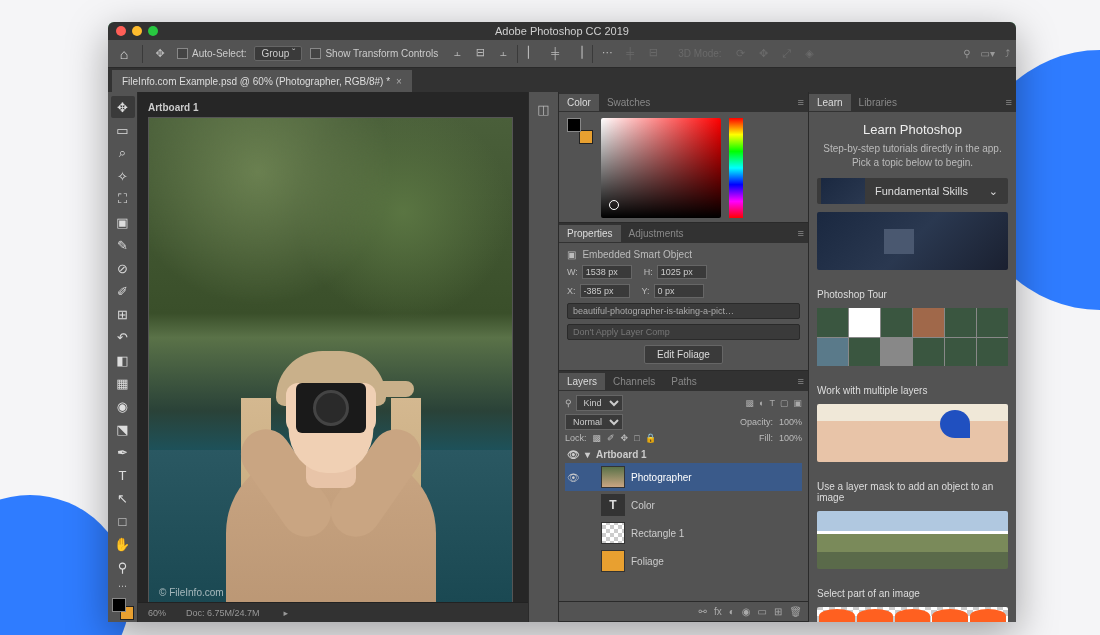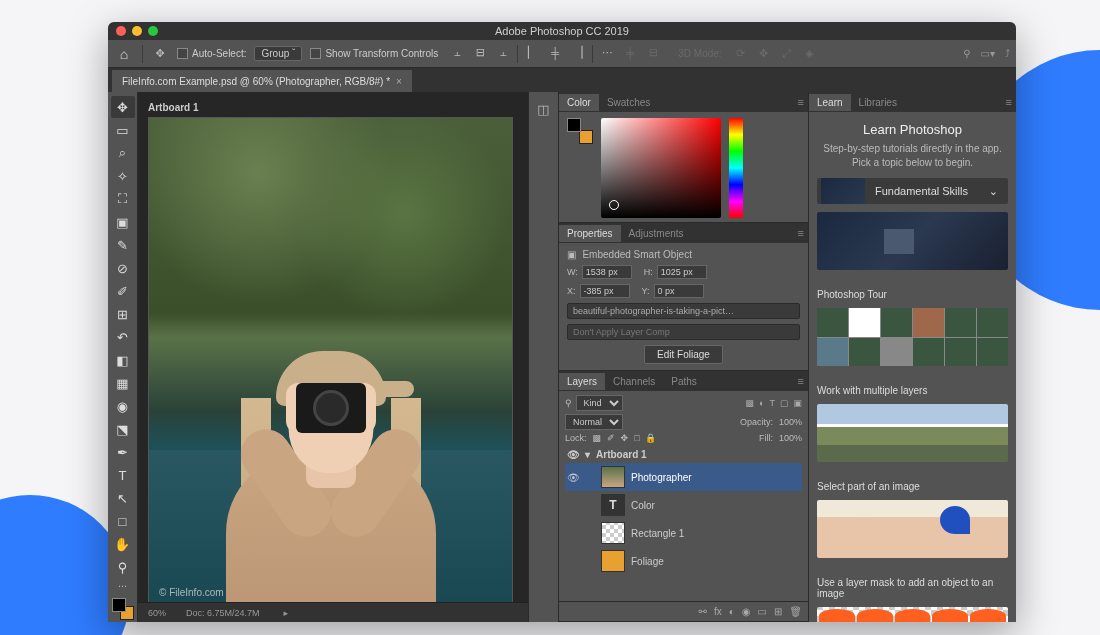--- a/index.html
+++ b/index.html
@@ -425,28 +425,28 @@
               <div></div>
               <div></div>
               <div></div>
               <div></div>
               <div></div>
               <div></div>
             </div>
           <div class="lesson-title">Work with multiple layers</div>
         </div>
         <div class="lesson">
+          <div class="lesson-img li4"></div>
+          <div class="lesson-title">Use a layer mask to add an object to an image</div>
+        </div>
+        <div class="lesson">
           <div class="lesson-img li3"></div>
           <div class="lesson-title">Select part of an image</div>
         </div>
         <div class="lesson">
-          <div class="lesson-img li4"></div>
-          <div class="lesson-title">Use a layer mask to add an object to an image</div>
-        </div>
-        <div class="lesson">
           <div class="lesson-img li5" style="height:18px">
               <div></div>
               <div></div>
               <div></div>
               <div></div>
               <div></div>
             </div>
         </div>
       </div>
     </div>

